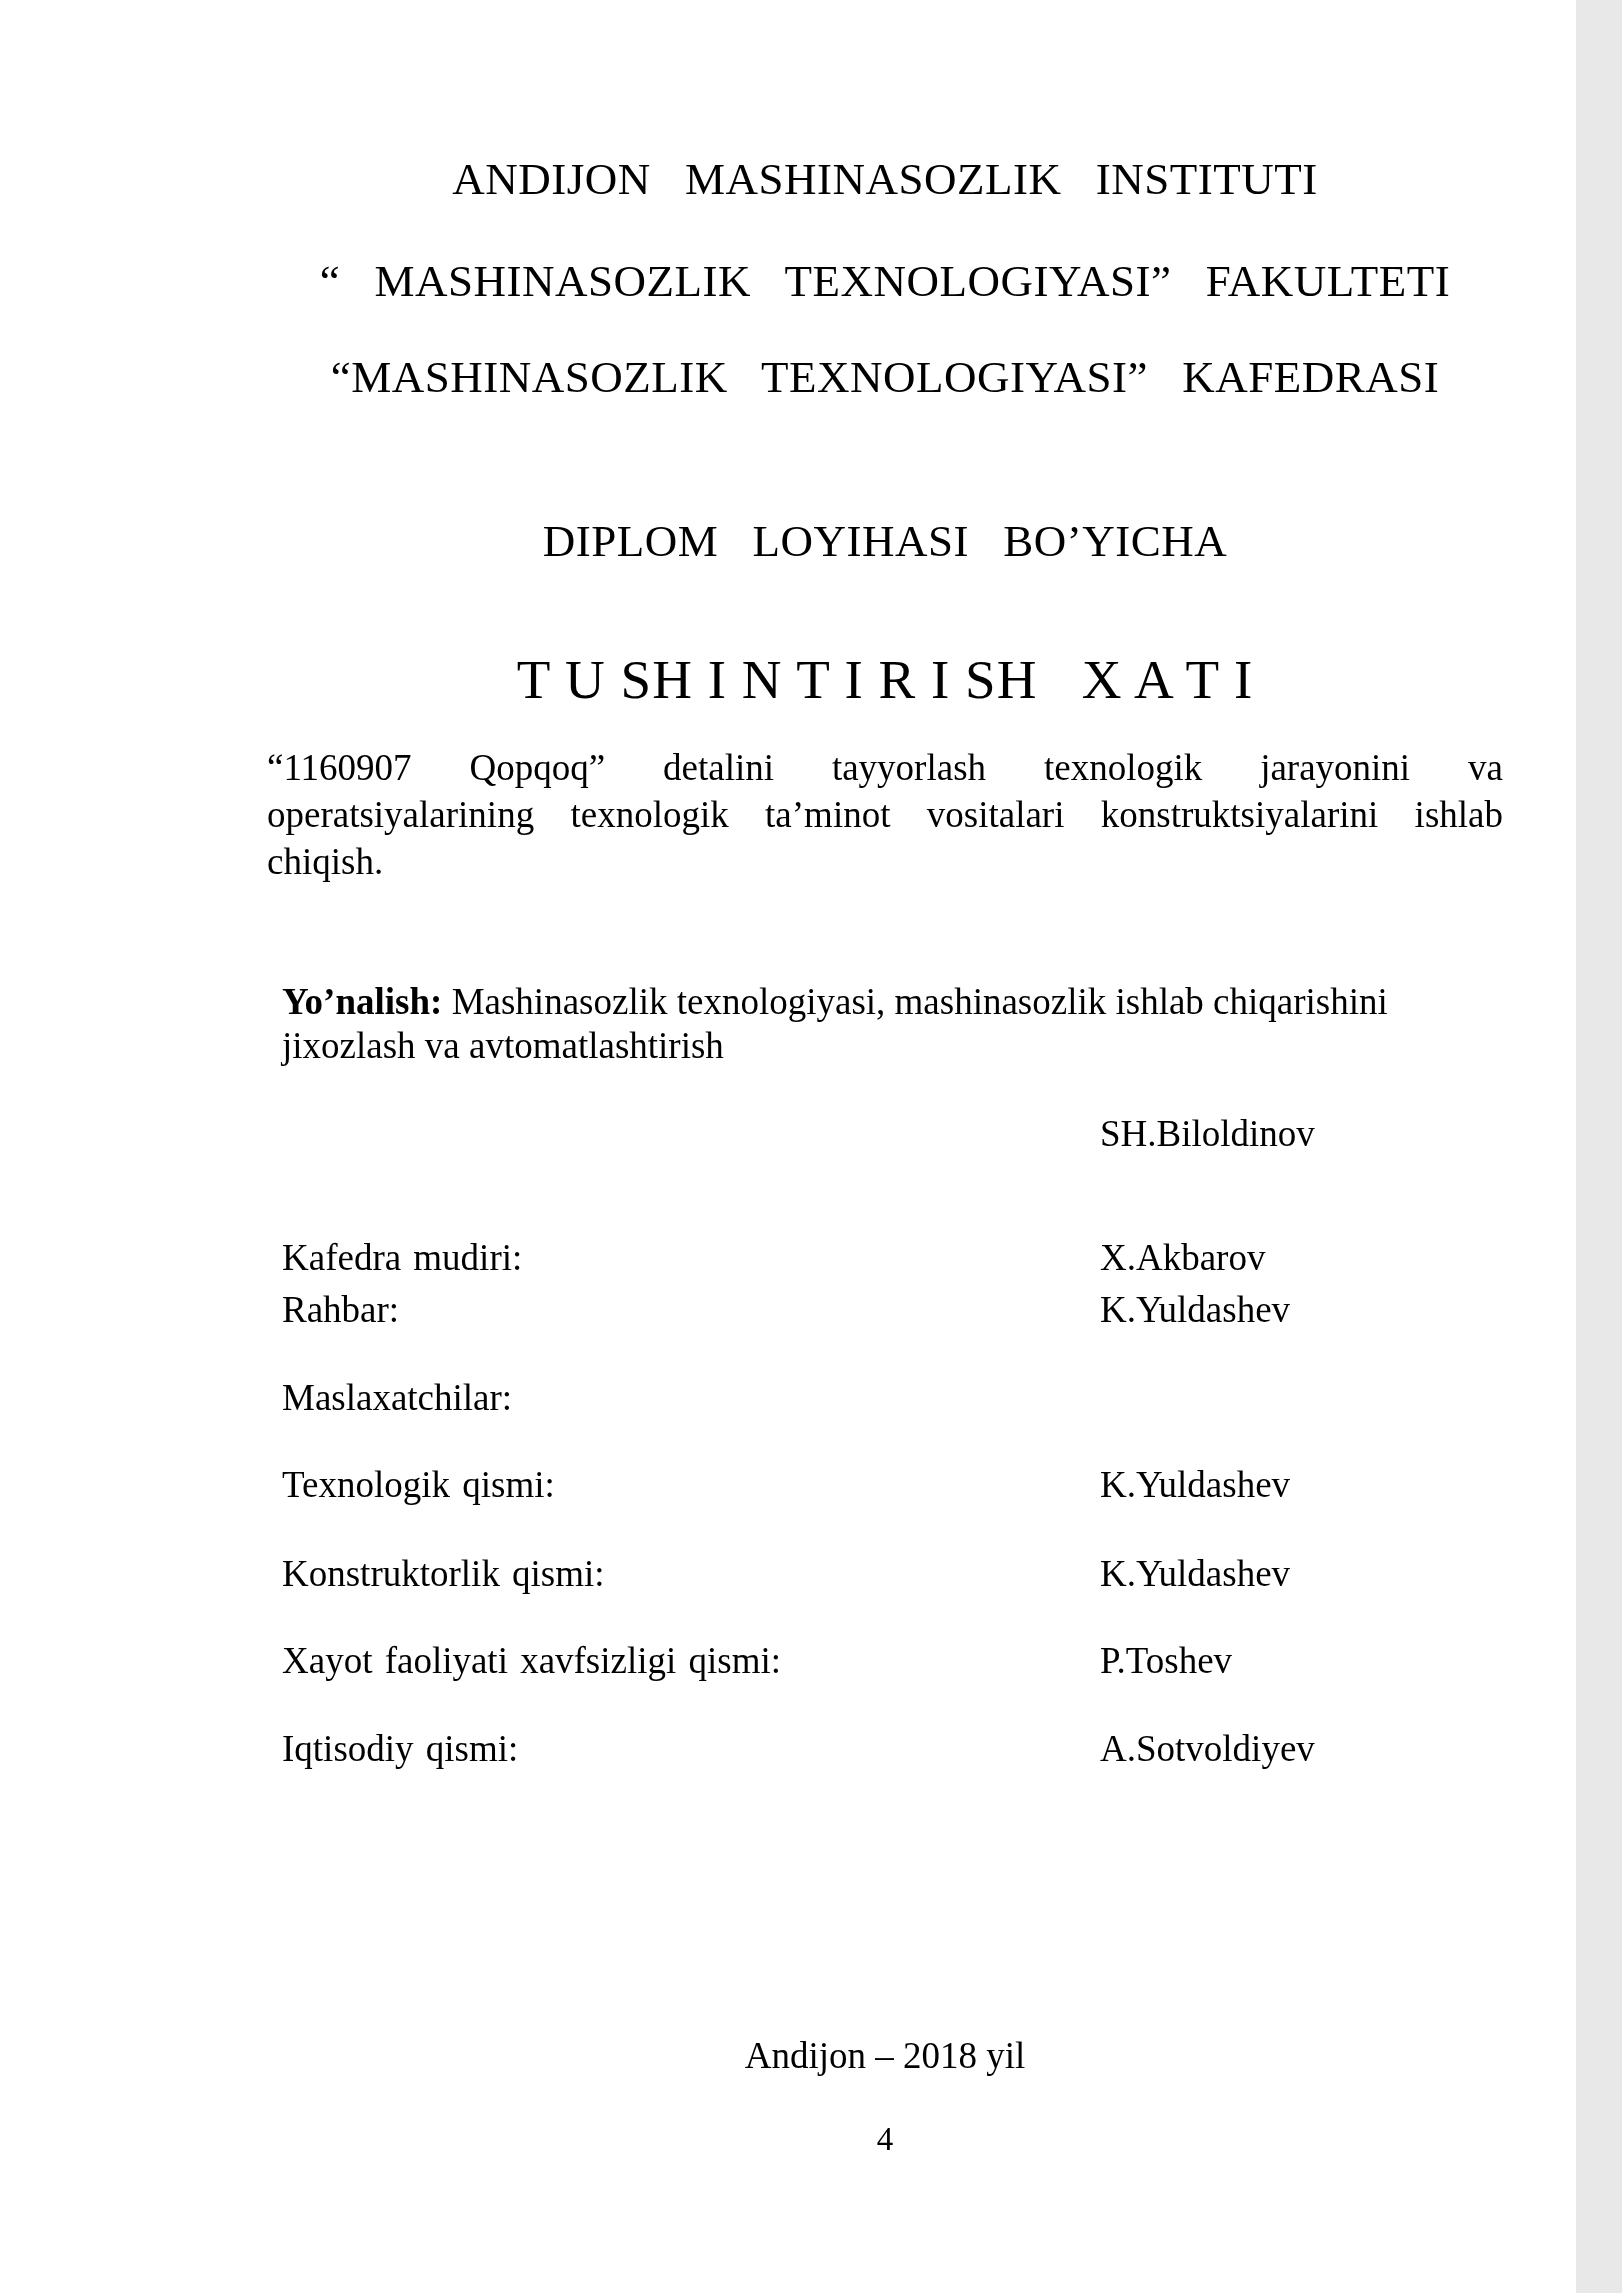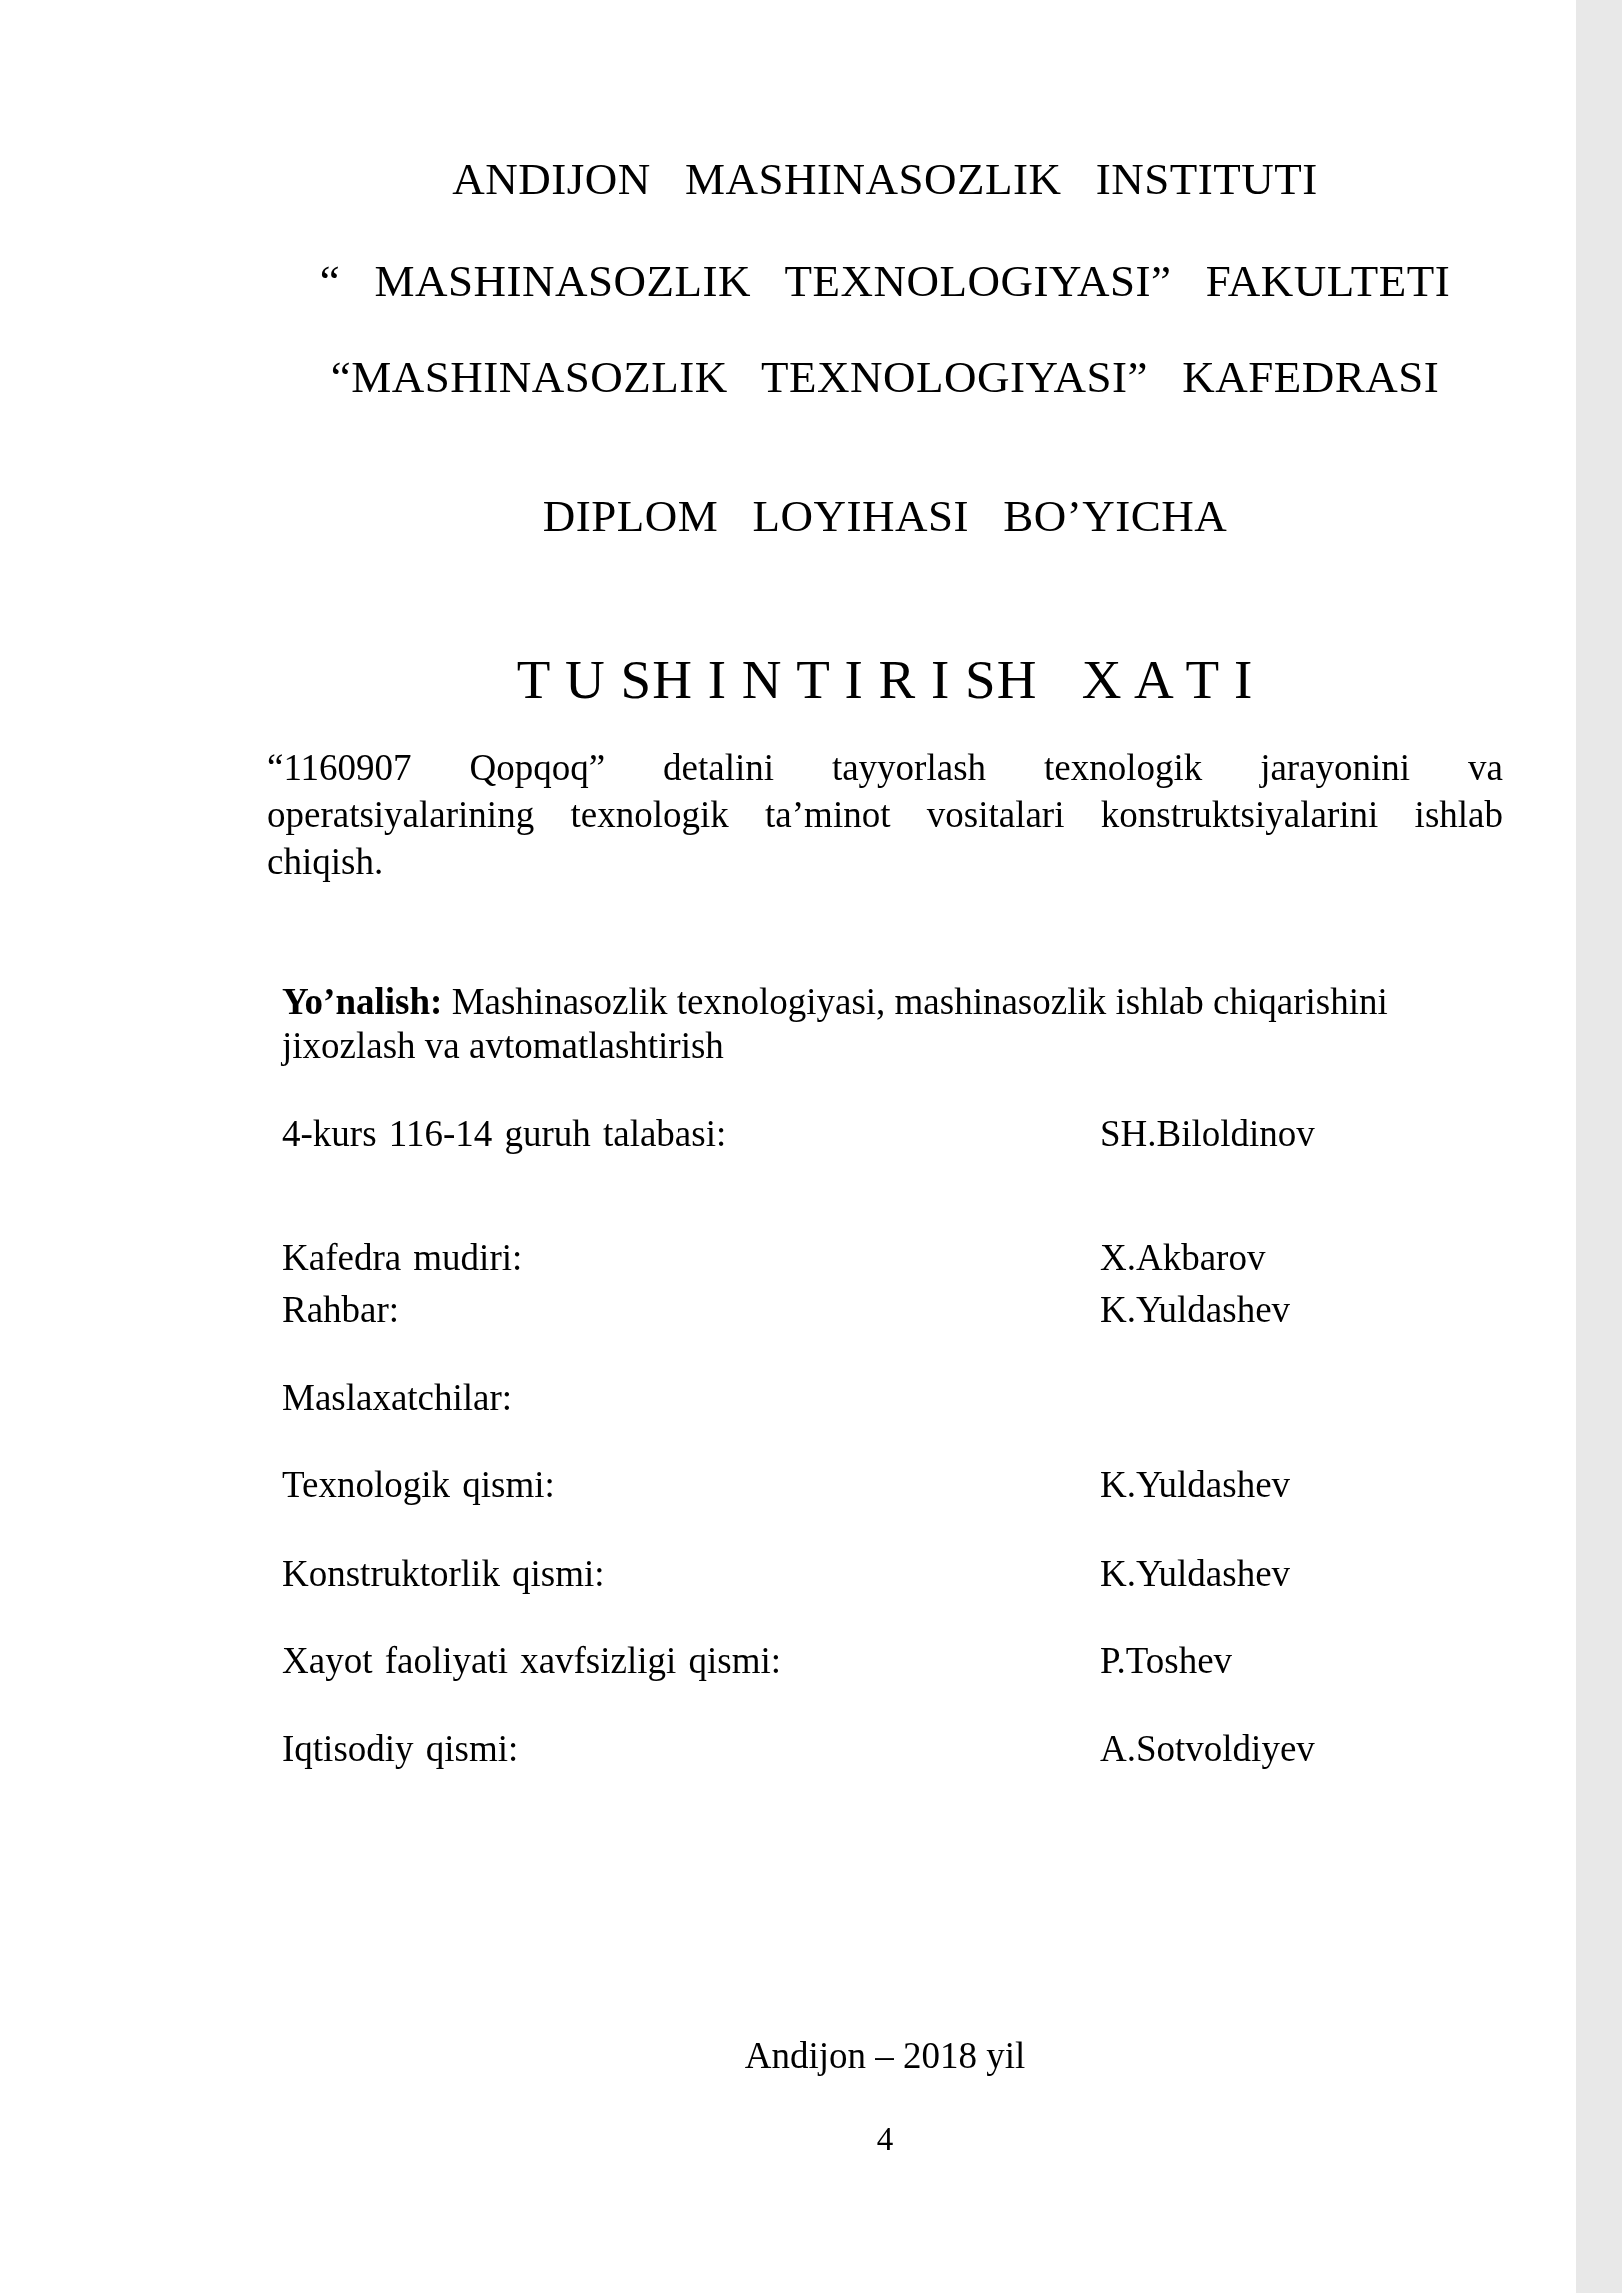--- a/index.html
+++ b/index.html
@@ -27,39 +27,38 @@
 </style>
 </head>
 <body>
 
 <div class="page">
 
   <div class="abs center-block hdr" style="top:152px;">ANDIJON MASHINASOZLIK INSTITUTI</div>
   <div class="abs center-block hdr" style="top:254px;">“ MASHINASOZLIK TEXNOLOGIYASI” FAKULTETI</div>
   <div class="abs center-block hdr" style="top:350px;">“MASHINASOZLIK TEXNOLOGIYASI” KAFEDRASI</div>
 
-  <div class="abs center-block hdr" style="top:489px;">DIPLOM LOYIHASI BO’YICHA</div>
+  <div class="abs center-block hdr" style="top:514px;">DIPLOM LOYIHASI BO’YICHA</div>
   <div class="abs center-block doc-title" style="top:652px;">T U SH I N T I R I SH   X A T I</div>
 
   <div class="abs body-text topic">
     <div class="jline">“1160907 Qopqoq” detalini tayyorlash texnologik jarayonini va</div>
     <div class="jline">operatsiyalarining texnologik ta’minot vositalari konstruktsiyalarini ishlab</div>
     <div>chiqish.</div>
   </div>
 
   <div class="abs body-text direction">
     <div>
       <span class="b">Yo’nalish:</span>
       <span>Mashinasozlik texnologiyasi, mashinasozlik ishlab chiqarishini</span>
     </div>
     <div>jixozlash va avtomatlashtirish</div>
   </div>
 
   <div class="abs body-text sig-row" style="top:1111px;">
-    <span>4-kurs 116-14 guruh talabasi:</span>
     <span class="sig-value">SH.Biloldinov</span>
   </div>
   <div class="abs body-text sig-row" style="top:1235px;">
     <span>Kafedra mudiri:</span>
     <span class="sig-value">X.Akbarov</span>
   </div>
   <div class="abs body-text sig-row" style="top:1287px;">
     <span>Rahbar:</span>
     <span class="sig-value">K.Yuldashev</span>
   </div>

